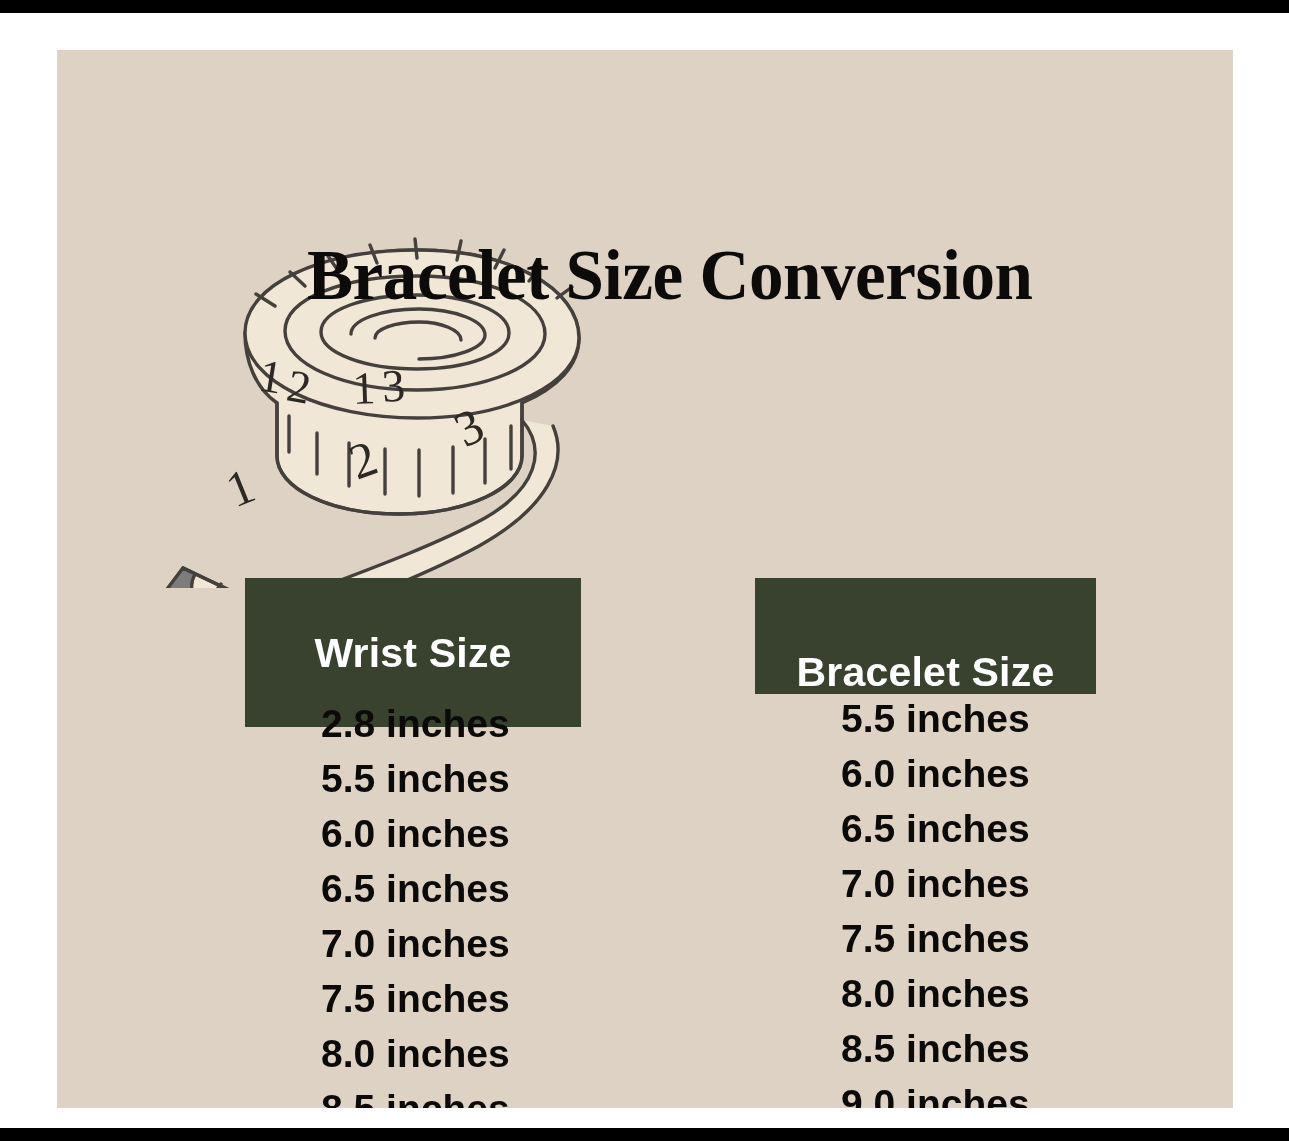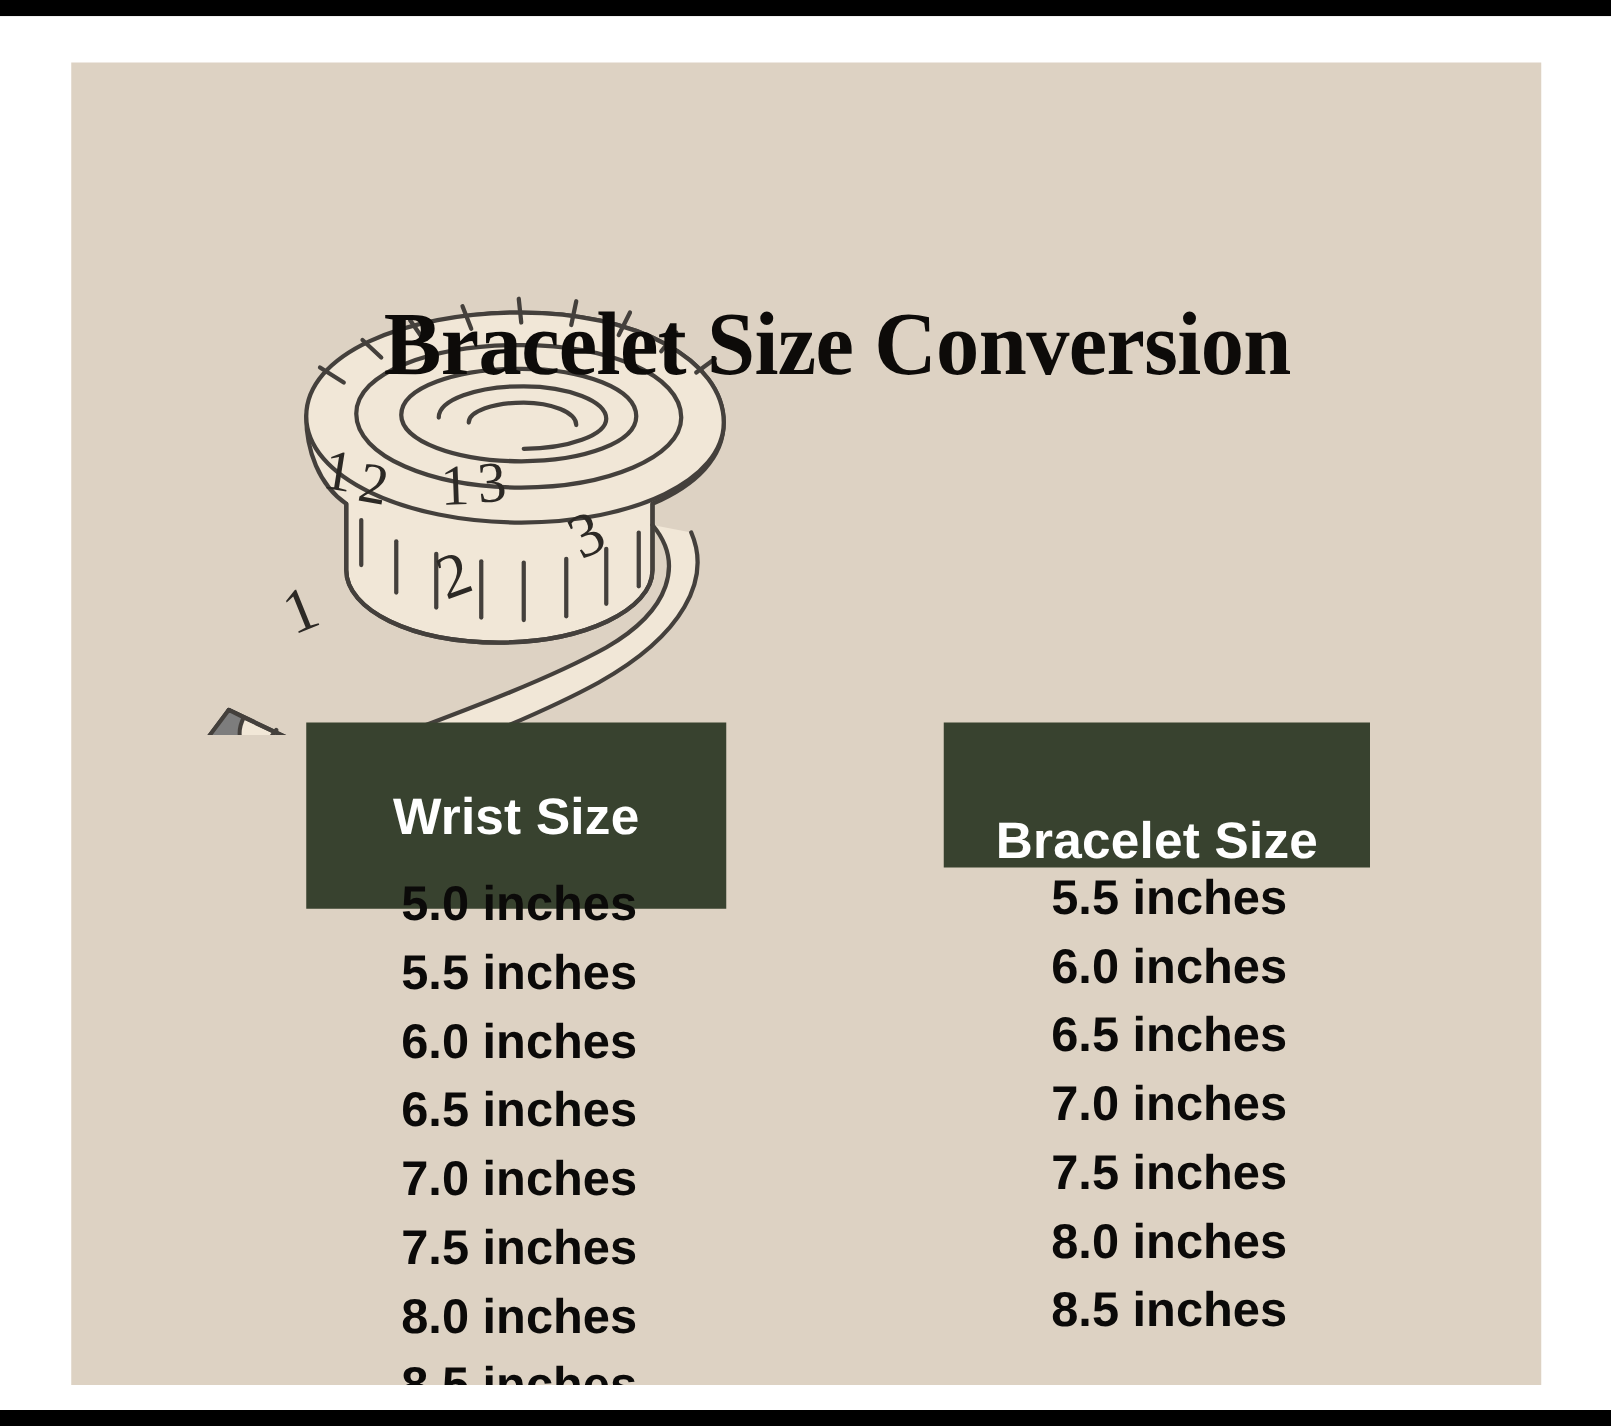--- a/index.html
+++ b/index.html
@@ -243,33 +243,34 @@
   <div class="title">Bracelet Size Conversion</div>
 
   <div class="col-header" id="header-wrist">
     <span>Wrist Size</span>
   </div>
   <div class="col-header" id="header-bracelet">
     <span>Bracelet Size</span>
   </div>
 
   <div class="value-col" id="col-wrist">
-    <div class="cell">5.0 inches</div>
+    <div class="cell">2.8 inches</div>
     <div class="cell">5.5 inches</div>
     <div class="cell">6.0 inches</div>
     <div class="cell">6.5 inches</div>
     <div class="cell">7.0 inches</div>
     <div class="cell">7.5 inches</div>
     <div class="cell">8.0 inches</div>
     <div class="cell">8.5 inches</div>
   </div>
 
   <div class="value-col" id="col-bracelet">
     <div class="cell">5.5 inches</div>
     <div class="cell">6.0 inches</div>
     <div class="cell">6.5 inches</div>
     <div class="cell">7.0 inches</div>
     <div class="cell">7.5 inches</div>
     <div class="cell">8.0 inches</div>
     <div class="cell">8.5 inches</div>
+    <div class="cell">9.0 inches</div>
   </div>
 
 </div>
 
 </body></html>

